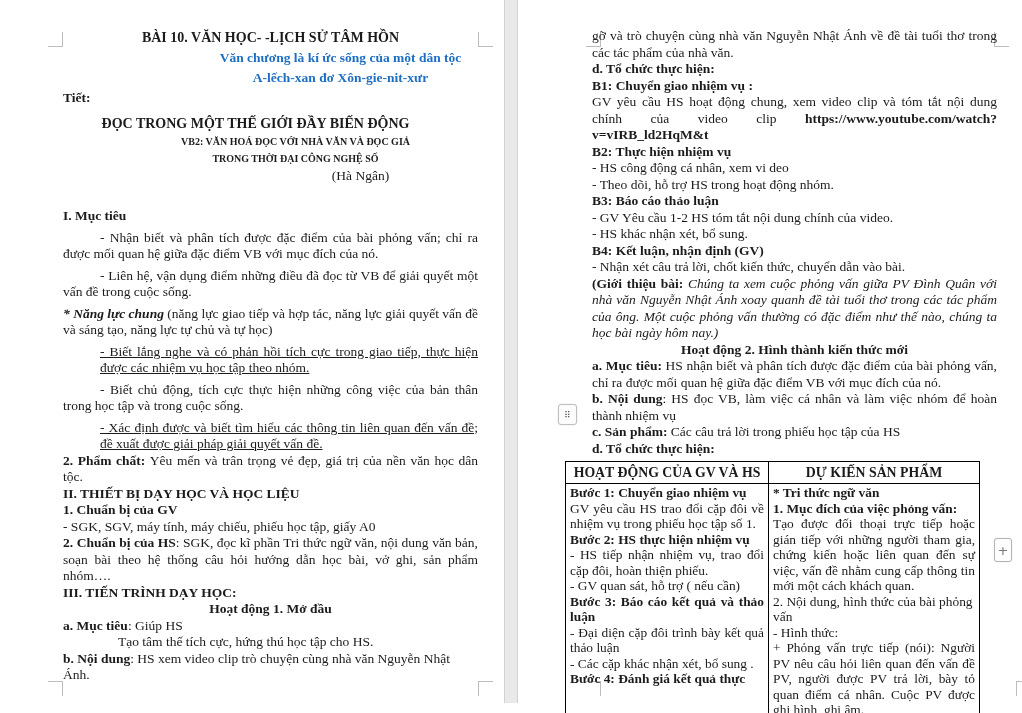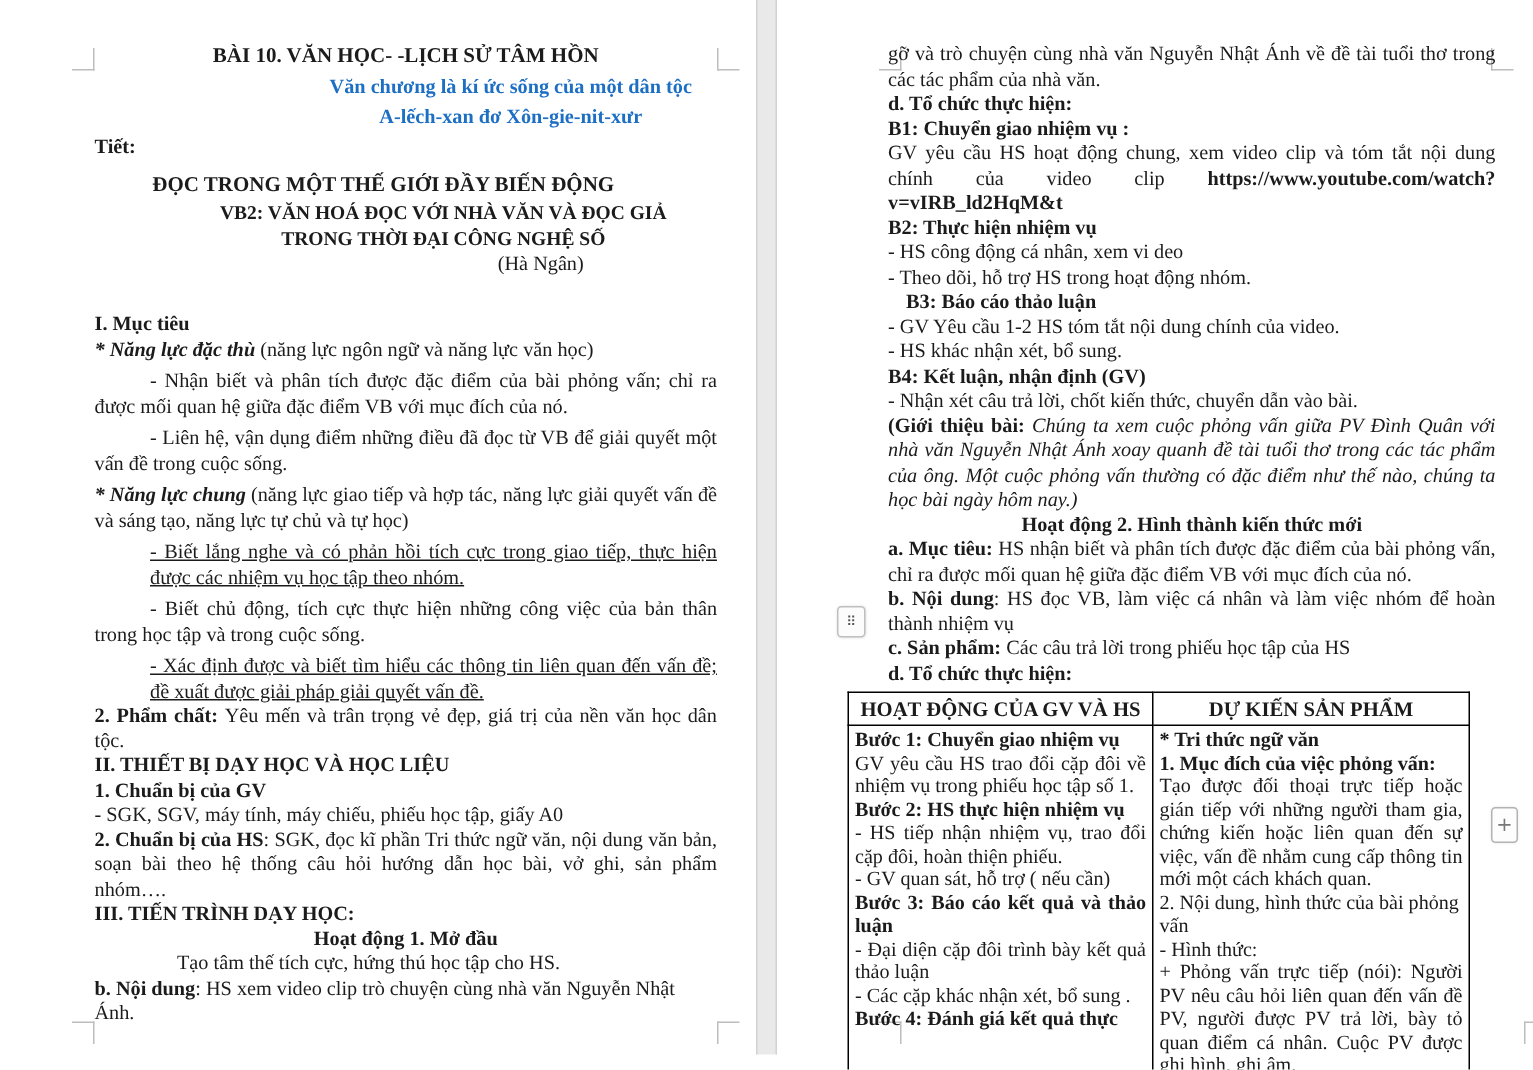--- a/index.html
+++ b/index.html
@@ -23,21 +23,21 @@
   .j{text-align:justify;}
   .ind{text-indent:37px;}
   .ind2{text-indent:55px;}
   .hang{padding-left:37px;text-decoration:underline;}
   .li{margin-top:5px;}
   .t1{font-size:14px;line-height:20px;}
   .ep{line-height:20px;margin-left:140px;}
   .au{line-height:17px;margin-left:180px;}
   .tiet{line-height:20px;}
   .mt{margin-top:6px;margin-right:30px;font-size:14px;line-height:19px;}
-  .sh{font-size:13px;line-height:17px;margin-left:50px;}
+  .sh{font-size:10px;line-height:17px;margin-left:50px;}
   .mt40{margin-top:24px;}
 
   .doc-table{border-collapse:collapse;width:415px;margin-left:-27px;margin-top:4px;table-layout:fixed;}
   .doc-table th,.doc-table td{border:1.6px solid #000;vertical-align:top;padding:1px 4px;
     font-size:13.4px;line-height:15.5px;}
   .doc-table th{font-size:13.8px;text-align:center;padding:2px 2px;line-height:17px;}
   .doc-table .blk{min-height:6px;}
 
   
   .cm{position:absolute;width:14px;height:14px;}
@@ -72,34 +72,34 @@
   <div id="page1-content" class="page-content">
       <div class="blk c t1"><span style="font-weight: bold;">BÀI 10.  VĂN HỌC- -LỊCH SỬ TÂM HỒN</span></div>
       <div class="blk c ep"><span style="font-weight: bold; color: rgb(29, 111, 196);">Văn chương là kí ức sống của một dân tộc</span></div>
       <div class="blk c ep"><span style="font-weight: bold; color: rgb(29, 111, 196);">A-lếch-xan đơ Xôn-gie-nit-xưr</span></div>
       <div class="blk tiet"><span style="font-weight: bold;">Tiết:</span></div>
       <div class="blk c mt"><span style="font-weight: bold;">ĐỌC TRONG MỘT THẾ GIỚI ĐẦY BIẾN ĐỘNG</span></div>
       <div class="blk c sh"><span style="font-weight: bold;">VB2: VĂN HOÁ ĐỌC VỚI NHÀ VĂN VÀ ĐỌC GIẢ</span></div>
       <div class="blk c sh"><span style="font-weight: bold;">TRONG THỜI ĐẠI CÔNG NGHỆ SỐ</span></div>
       <div class="blk c au"><span>(Hà Ngân)</span></div>
       <div class="blk mt40"><span style="font-weight: bold;">I. Mục tiêu</span></div>
-      <div class="blk j"><span style="font-weight: bold; font-style: italic;">* Năng lực đặc thù </span><span>(năng lực ngôn ngữ và năng lực văn học)</span></div>
       <div class="blk j ind li"><span>- Nhận biết và phân tích được đặc điểm của bài phỏng vấn; chỉ ra được mối quan hệ giữa đặc điểm VB với mục đích của nó.</span></div>
       <div class="blk j ind li"><span>- Liên hệ, vận dụng điểm những điều đã đọc từ VB để giải quyết một vấn đề trong cuộc sống.</span></div>
       <div class="blk j li"><span style="font-weight: bold; font-style: italic;">* Năng lực chung </span><span>(năng lực giao tiếp và hợp tác, năng lực giải quyết vấn đề và sáng tạo, năng lực tự chủ và tự học)</span></div>
       <div class="blk j hang li"><span>- Biết lắng nghe và có phản hồi tích cực trong giao tiếp, thực hiện được các nhiệm vụ học tập theo nhóm.</span></div>
       <div class="blk j ind li"><span>- Biết chủ động, tích cực thực hiện những công việc của bản thân trong học tập và trong cuộc sống.</span></div>
       <div class="blk j hang li"><span>- Xác định được và biết tìm hiểu các thông tin liên quan đến vấn đề; đề xuất được giải pháp giải quyết vấn đề.</span></div>
       <div class="blk j"><span style="font-weight: bold;">2. Phẩm chất: </span><span>Yêu mến và trân trọng vẻ đẹp, giá trị của nền văn học dân tộc.</span></div>
       <div class="blk"><span style="font-weight: bold;">II. THIẾT BỊ DẠY HỌC VÀ HỌC LIỆU</span></div>
       <div class="blk"><span style="font-weight: bold;">1. Chuẩn bị của GV</span></div>
       <div class="blk"><span>- SGK, SGV, máy tính, máy chiếu, phiếu học tập, giấy A0</span></div>
       <div class="blk j"><span style="font-weight: bold;">2. Chuẩn bị của HS</span><span>: SGK, đọc kĩ phần Tri thức ngữ văn, nội dung văn bản, soạn bài theo hệ thống câu hỏi hướng dẫn học bài, vở ghi, sản phẩm nhóm….</span></div>
       <div class="blk"><span style="font-weight: bold;">III. TIẾN TRÌNH DẠY HỌC:</span></div>
       <div class="blk c"><span style="font-weight: bold;">Hoạt động 1. Mở đầu</span></div>
+      <div class="blk"><span style="font-weight: bold;">a. Mục tiêu</span><span>: Giúp HS</span></div>
       <div class="blk ind2"><span>Tạo tâm thế tích cực, hứng thú học tập cho HS.</span></div>
       <div class="blk"><span style="font-weight: bold;">b. Nội dung</span><span>: HS xem video clip trò chuyện cùng nhà văn Nguyễn Nhật Ánh.</span></div>
     </div>
 </div>
 
 <div id="page-gap"></div>
 
 <div id="page2" class="page">
   <div class="cm cm-tl" style="left:68px;top:32px;"></div>
   <div class="cm cm-tr" style="left:476px;top:32px;"></div>
@@ -108,21 +108,21 @@
 
   <div id="page2-content" class="page-content">
     <div>
         <div class="blk j"><span>gỡ và trò chuyện cùng nhà văn Nguyễn Nhật Ánh về đề tài tuổi thơ trong các tác phẩm của nhà văn.</span></div>
         <div class="blk"><span style="font-weight: bold;">d. Tổ chức thực hiện:</span></div>
         <div class="blk"><span style="font-weight: bold;">B1: Chuyển giao nhiệm vụ :</span></div>
         <div class="blk j"><span>GV yêu cầu HS hoạt động chung, xem video clip và tóm tắt nội dung chính của video clip </span><span style="font-weight: bold;">https://www.youtube.com/watch?v=vIRB_ld2HqM&amp;t</span></div>
         <div class="blk"><span style="font-weight: bold;">B2: Thực hiện nhiệm vụ</span></div>
         <div class="blk"><span>- HS công động cá nhân, xem vi deo</span></div>
         <div class="blk"><span>- Theo dõi, hỗ trợ HS trong hoạt động nhóm.</span></div>
-        <div class="blk"><span style="font-weight: bold; margin-left: 12px;">B3: Báo cáo thảo luận</span></div>
+        <div class="blk"><span style="font-weight: bold;">B3: Báo cáo thảo luận</span></div>
         <div class="blk"><span>- GV Yêu cầu 1-2 HS tóm tắt nội dung chính của video.</span></div>
         <div class="blk"><span>- HS khác nhận xét, bổ sung.</span></div>
         <div class="blk"><span style="font-weight: bold;">B4: Kết luận, nhận định (GV)</span></div>
         <div class="blk"><span>- Nhận xét câu trả lời, chốt kiến thức, chuyển dẫn vào bài.</span></div>
         <div class="blk j"><span style="font-weight: bold;"> (Giới thiệu bài: </span><span style="font-style: italic;">Chúng ta xem cuộc phỏng vấn giữa PV Đình Quân với nhà văn Nguyễn Nhật Ánh xoay quanh đề tài tuổi thơ trong các tác phẩm của ông. Một cuộc phỏng vấn thường có đặc điểm như thế nào, chúng ta học bài ngày hôm nay.)</span></div>
         <div class="blk c"><span style="font-weight: bold; text-align: center;">Hoạt động 2. Hình thành kiến thức mới</span></div>
         <div class="blk j"><span style="font-weight: bold;">a. Mục tiêu: </span><span>HS nhận biết và phân tích được đặc điểm của bài phỏng vấn, chỉ ra được mối quan hệ giữa đặc điểm VB với mục đích của nó.</span></div>
         <div class="blk j"><span style="font-weight: bold;">b. Nội dung</span><span>: HS đọc VB, làm việc cá nhân và làm việc nhóm để hoàn thành nhiệm vụ</span></div>
         <div class="blk"><span style="font-weight: bold;">c. Sản phẩm:</span><span>  Các câu trả lời trong phiếu học tập của HS</span></div>
         <div class="blk"><span style="font-weight: bold;">d. Tổ chức thực hiện:</span></div>

